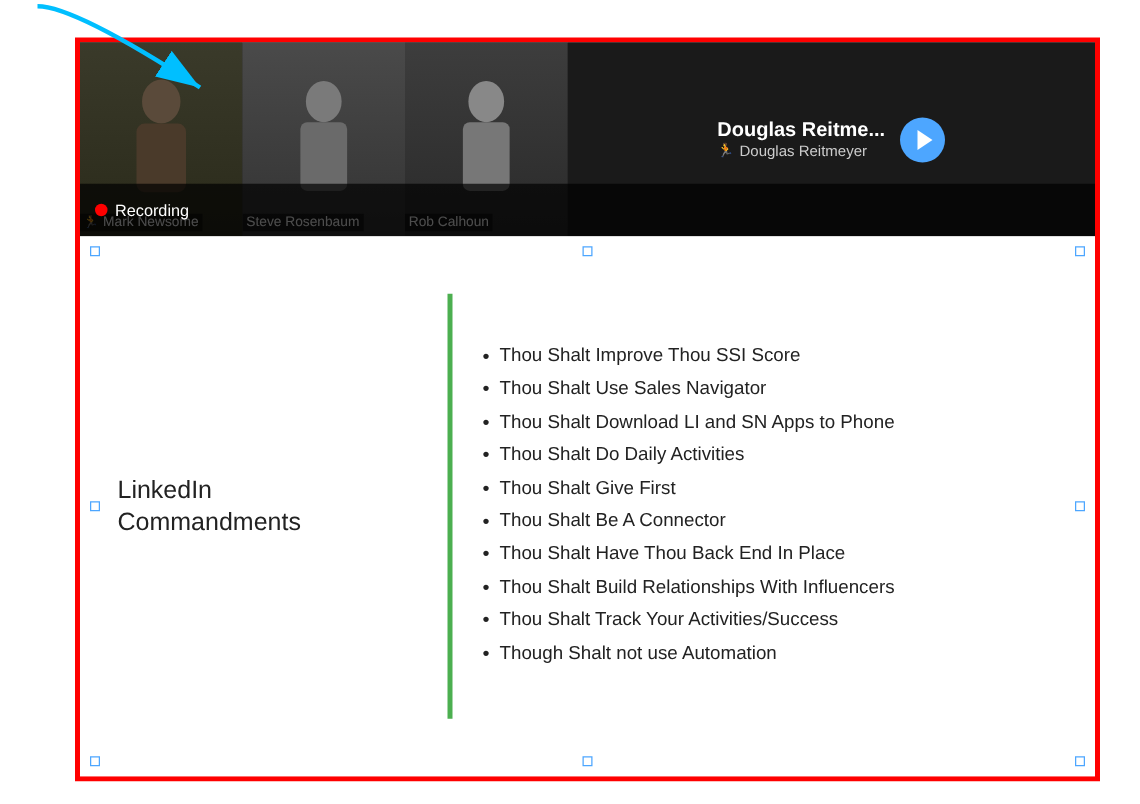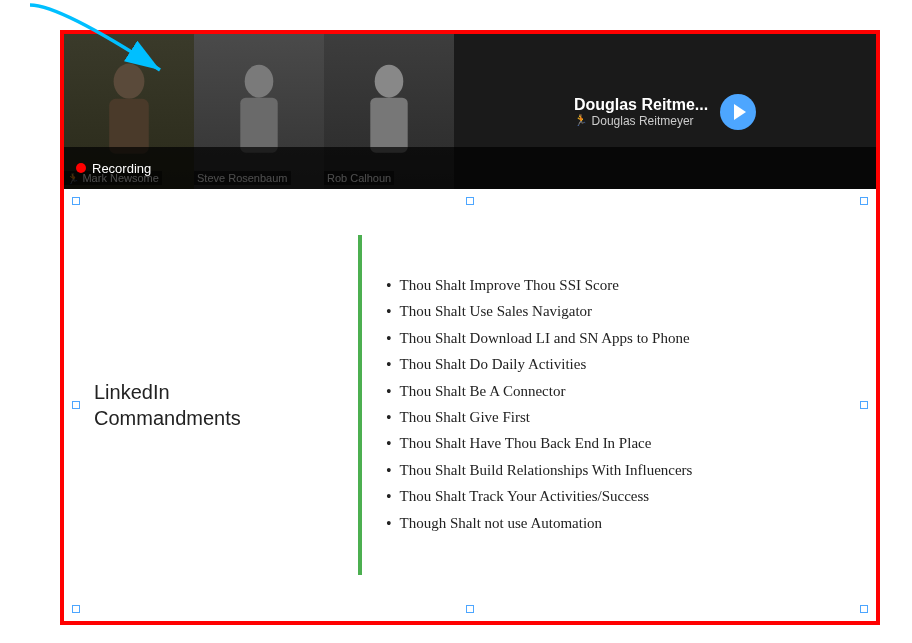--- a/index.html
+++ b/index.html
@@ -217,21 +217,20 @@
       background: #4caf50;
       flex-shrink: 0;
       margin: 0 24px;
     }
 
     
     .commandments-list {
       flex: 1;
       list-style: none;
       padding: 0;
-      font-family: Liberation Serif, serif;
     }
 
     .commandments-list li {
       font-size: 15px;
       color: #222;
       line-height: 1.65;
       display: flex;
       align-items: flex-start;
       gap: 8px;
     }
@@ -352,22 +351,22 @@
       </div>
     </div>
 
     <div class="green-divider"></div>
 
     <ul class="commandments-list">
     <li>Thou Shalt Improve Thou SSI Score</li>
         <li>Thou Shalt Use Sales Navigator</li>
         <li>Thou Shalt Download LI and SN Apps to Phone</li>
         <li>Thou Shalt Do Daily Activities</li>
+        <li>Thou Shalt Give First</li>
         <li>Thou Shalt Be A Connector</li>
-        <li>Thou Shalt Give First</li>
         <li>Thou Shalt Have Thou Back End In Place</li>
         <li>Thou Shalt Build Relationships With Influencers</li>
         <li>Thou Shalt Track Your Activities/Success</li>
         <li>Though Shalt not use Automation</li>
       </ul>
 
   </div>
 
 </div>
 

